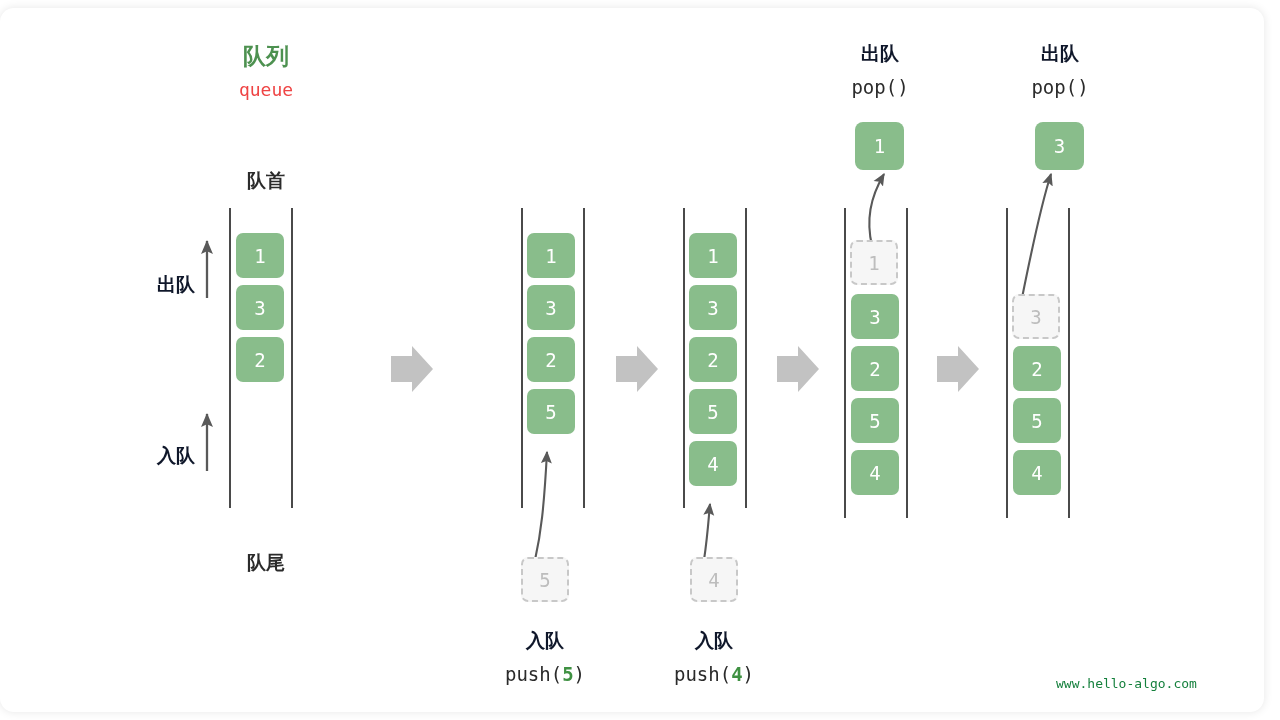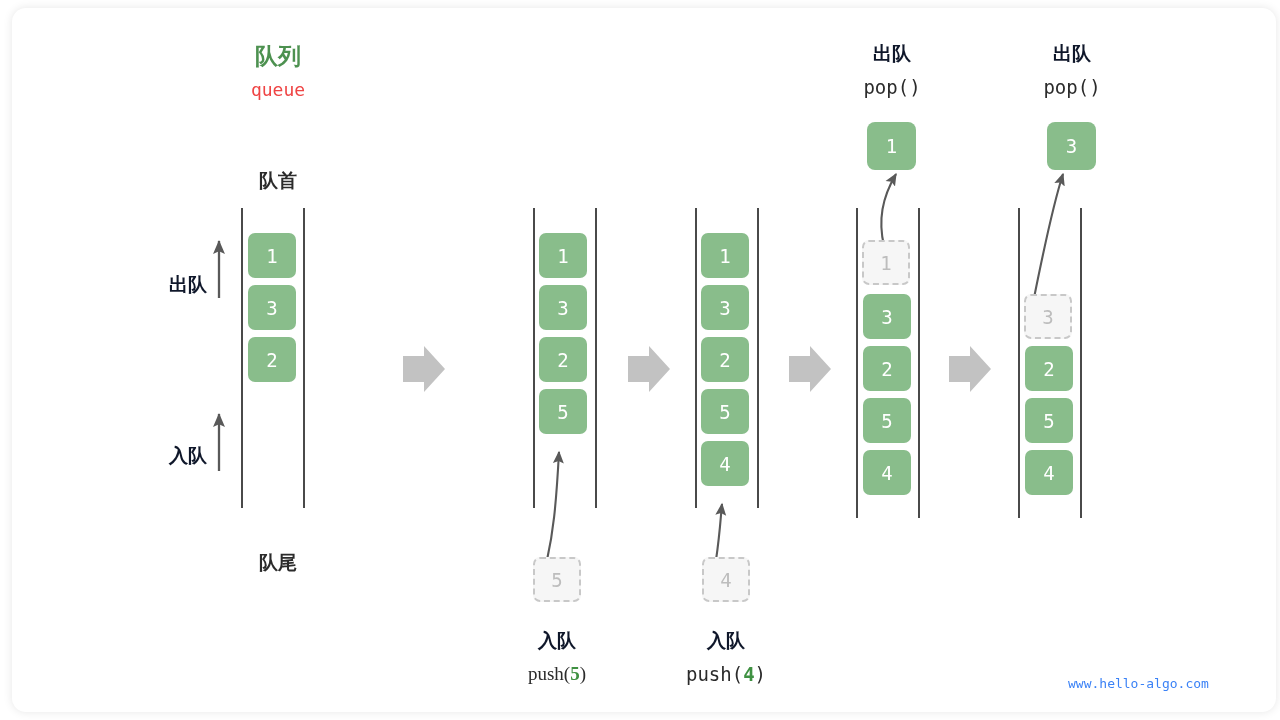--- a/index.html
+++ b/index.html
@@ -8,21 +8,21 @@
     background: #ffffff;
   }
   body {
     width: 1280px;
     height: 720px;
     font-family: "Liberation Sans", "DejaVu Sans", sans-serif;
     overflow: hidden;
   }
   #card {
     position: absolute;
-    left: 12px;
+    left: 0;
     top: 8px;
     width: 1264px;
     height: 704px;
     background: #ffffff;
     border-radius: 14px;
     box-shadow: 0 0 10px rgba(0,0,0,0.10);
     overflow: hidden;
   }
   .abs { position: absolute; }
 
@@ -96,21 +96,21 @@
     height: 48px;
     border-radius: 8px;
   }
 
   
   .ovl { position: absolute; left: 0; top: 0; pointer-events: none; }
 
   .watermark {
     font-family: "DejaVu Sans Mono", "Liberation Mono", monospace;
     font-size: 13px;
-    color: #3b82f6;
+    color: #15803d;
     white-space: nowrap;
   }
 </style>
 </head>
 <body>
 
 <div id="card">
 
   <div class="abs title-cn" style="left:186px; top:33px; width:160px;">队列</div>
   <div class="abs title-en" style="left:186px; top:71px; width:160px;">queue</div>
@@ -173,21 +173,21 @@
 
   <div class="abs">
     <div class="wall" style="left:521px; top:200px; height:300px;"></div>
     <div class="wall" style="left:583px; top:200px; height:300px;"></div>
     <div class="cell" style="left:527px; top:225px;">1</div>
     <div class="cell" style="left:527px; top:277px;">3</div>
     <div class="cell" style="left:527px; top:329px;">2</div>
     <div class="cell" style="left:527px; top:381px;">5</div>
     <div class="cell ghost" style="left:521px; top:549px;">5</div>
     <div class="op-label-cn abs" style="left:465px; top:620px; width:160px;">入队</div>
-    <div class="op-label-code abs" style="left:465px; top:655px; width:160px;font-family:Liberation Serif, serif;"><span>push(</span><span class="hl">5</span><span>)</span></div>
+    <div class="op-label-code abs" style="left:465px; top:655px; width:160px;"><span>push(</span><span class="hl">5</span><span>)</span></div>
   </div>
 
   <div class="abs">
     <div class="wall" style="left:683px; top:200px; height:300px;"></div>
     <div class="wall" style="left:745px; top:200px; height:300px;"></div>
     <div class="cell" style="left:689px; top:225px;">1</div>
     <div class="cell" style="left:689px; top:277px;">3</div>
     <div class="cell" style="left:689px; top:329px;">2</div>
     <div class="cell" style="left:689px; top:381px;">5</div>
     <div class="cell" style="left:689px; top:433px;">4</div>

